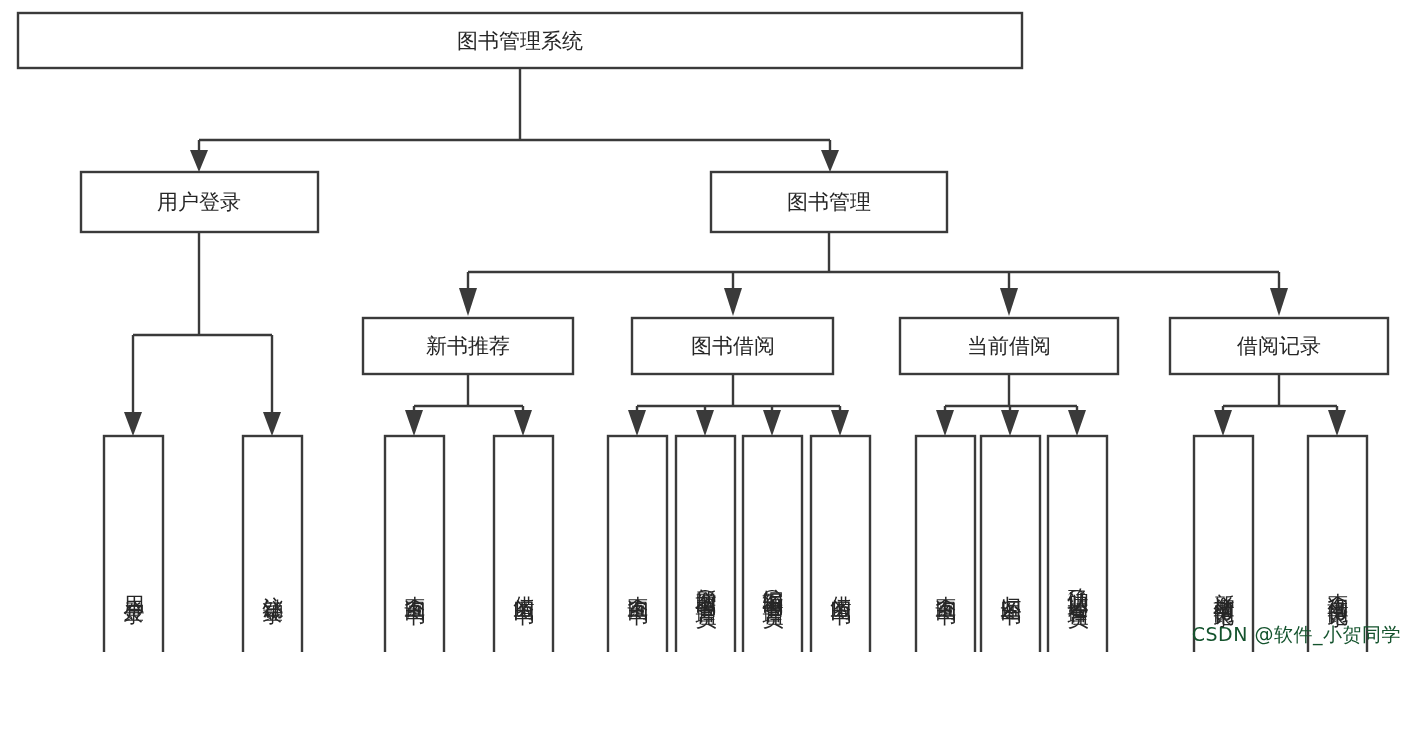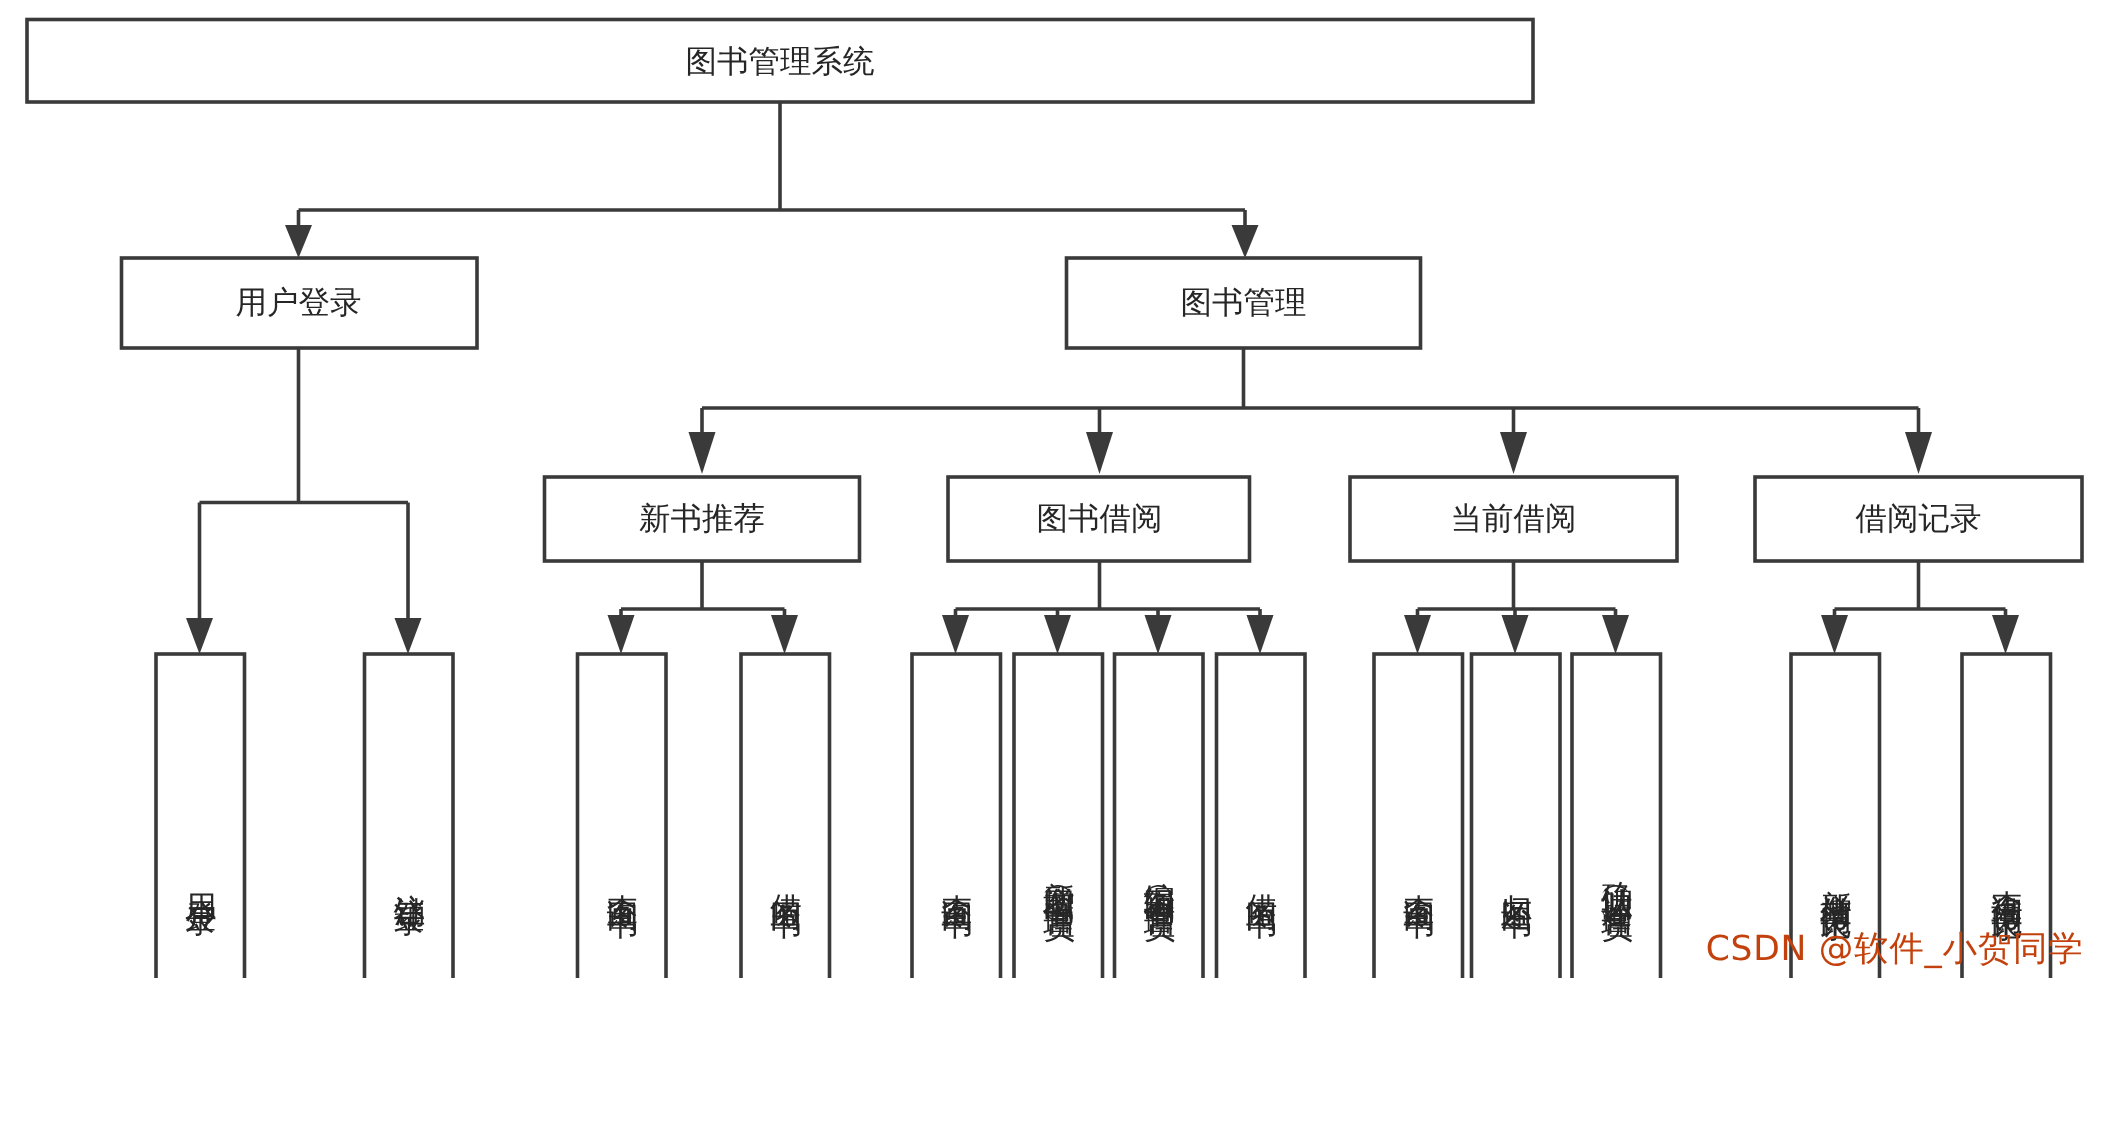--- a/index.html
+++ b/index.html
@@ -61,25 +61,25 @@
     letter-spacing: 3px;
     font-family: "DejaVu Sans", "Liberation Sans", sans-serif;
     font-size: 21px;
     color: #262626;
     line-height: 1;
     pointer-events: none;
     white-space: nowrap;
   }
   .watermark {
     position: absolute;
-    right: 16px;
+    right: 4px;
     bottom: 4px;
     font-family: "DejaVu Sans", "Liberation Sans", sans-serif;
-    font-size: 23px;
-    color: #c2410c;
+    font-size: 19px;
+    color: #14532d;
     letter-spacing: 0.5px;
     user-select: none;
   }
 </style>
 </head>
 <body>
 
 <div id="diagram-root">
 
   <svg id="tree-svg" viewBox="0 0 1405 747">

